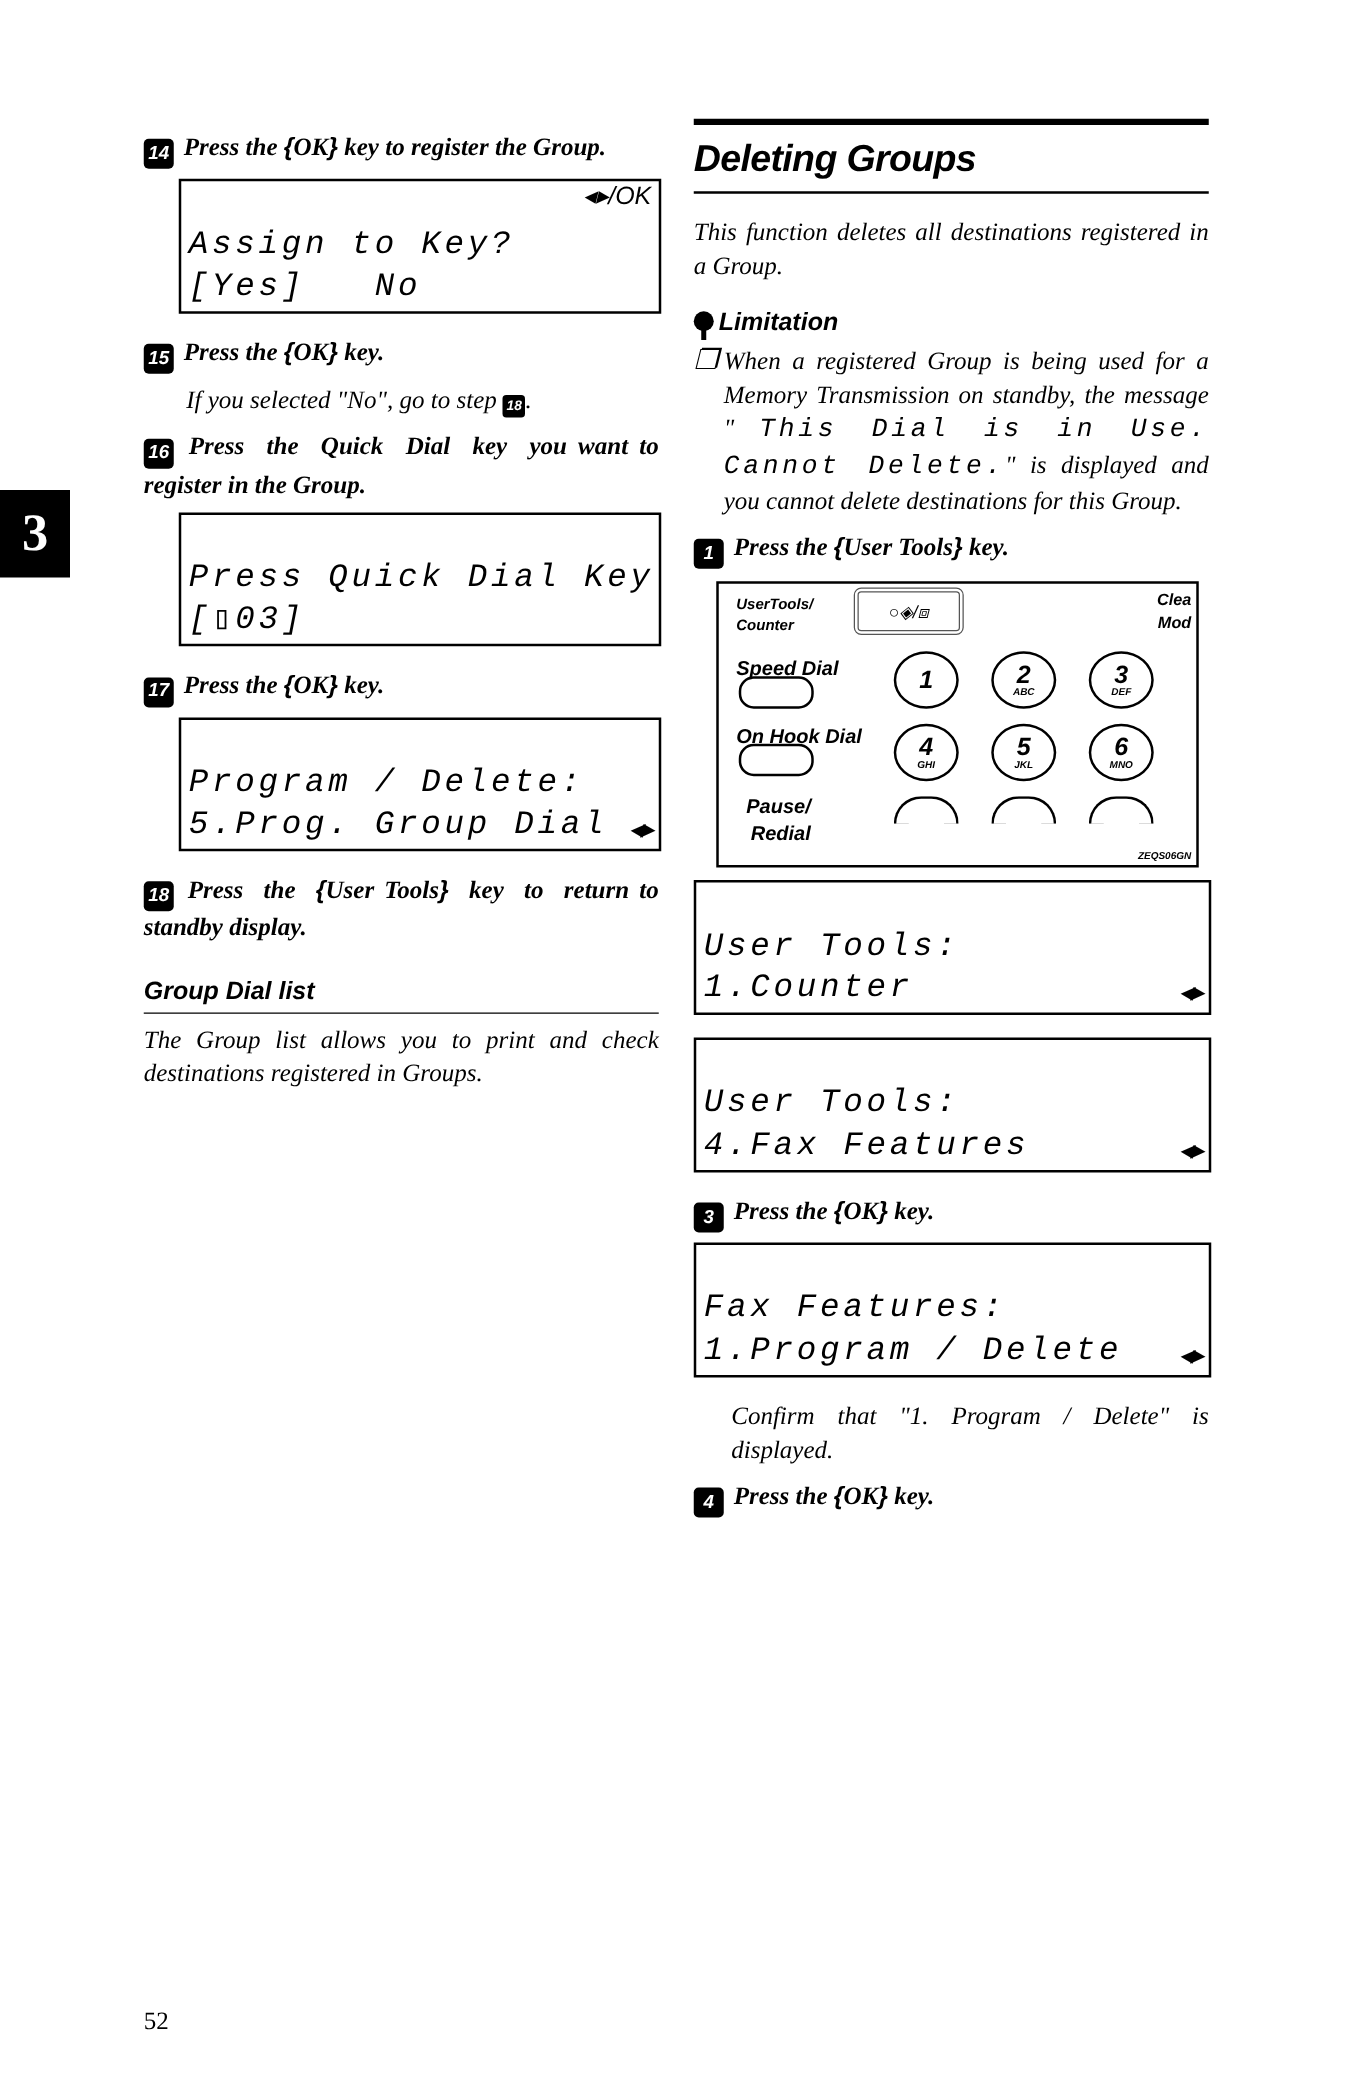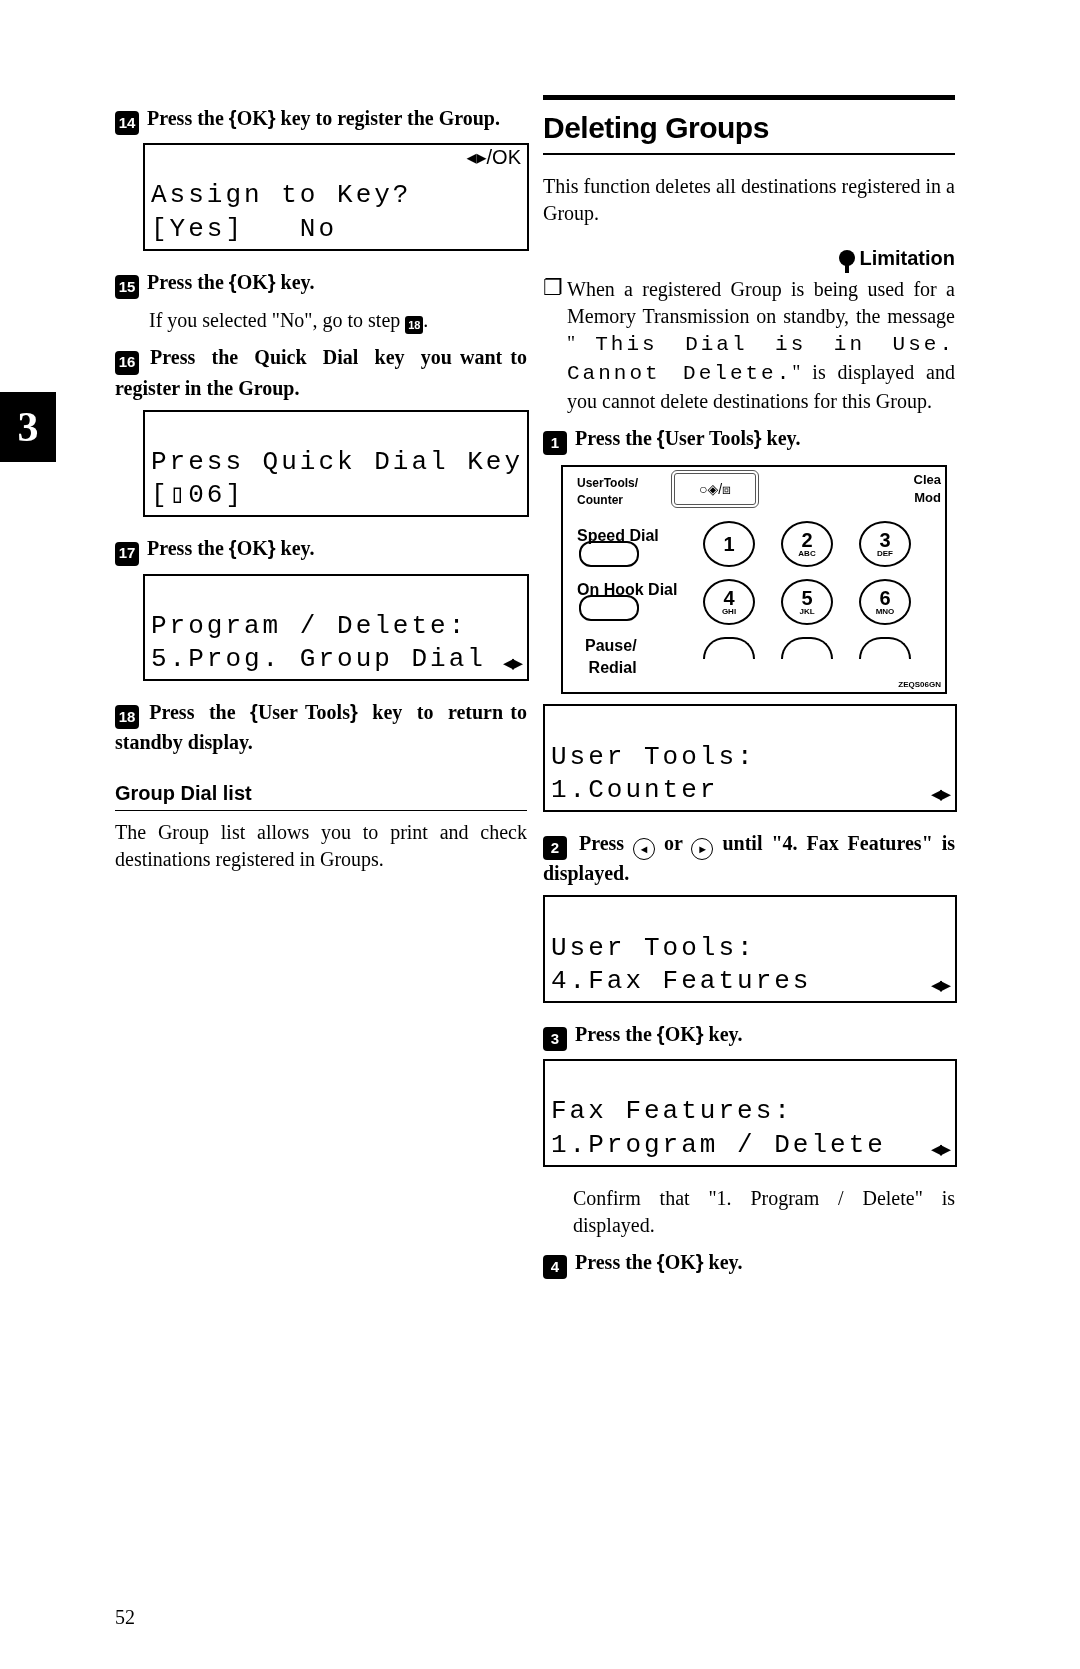--- a/index.html
+++ b/index.html
@@ -33,21 +33,22 @@
     color: #fff;
     font-size: 42px;
     font-weight: bold;
     display: flex;
     align-items: center;
     justify-content: center;
     top: 392px;
   }
   .cols {
     display: flex;
-    gap: 16px;
+    gap: 28px;
+    font-style: italic;
   }
   .col {
     flex: 1;
     font-size: 20px;
     line-height: 1.35;
   }
   .col-left {
     max-width: 412px;
   }
   .col-right {
@@ -143,21 +144,20 @@
     font-size: 20px;
     border-bottom: 1px solid #000;
     padding-bottom: 3px;
     margin: 24px 0 8px 0;
   }
   .limitation {
     font-family: Arial, Helvetica, sans-serif;
     font-weight: bold;
     font-size: 20px;
     margin: 18px 0 4px 0;
-    text-align: right;
   }
   .limit-icon {
     display: inline-block;
     width: 16px; height: 16px;
     background: #000;
     border-radius: 50%;
     position: relative;
     vertical-align: -1px;
     margin-right: 4px;
   }
@@ -307,21 +307,21 @@
         <span>If you selected "No", go to step </span><span class="step-num-small">18</span>.
       </div>
 
       <div class="step step-text-justify" style="text-align:justify;">
         <span class="step-num">16</span>
         <span class="step-text"><b>Press&nbsp; the&nbsp; Quick&nbsp; Dial&nbsp; key&nbsp; you want to register in the Group.</b></span>
       </div>
 
       <div class="lcd">
 <span>Press Quick Dial Key</span>
-<span>[▯06]</span></div>
+<span>[▯03]</span></div>
 
       <div class="step">
         <span class="step-num">17</span>
         <span class="step-text"><b>Press the <span class="key-bracket">{</span>OK<span class="key-bracket">}</span> key.</b></span>
       </div>
 
       <div class="lcd">
 <span>Program / Delete:</span>
 <span>5.Prog. Group Dial</span><span class="lcd-arrows">◂▸</span></div>
 
@@ -403,24 +403,20 @@
         <div class="dialkey" style="left:218px; top:170px; height:20px; border-bottom:none; border-radius:24px 24px 0 0;"></div>
         <div class="dialkey" style="left:296px; top:170px; height:20px; border-bottom:none; border-radius:24px 24px 0 0;"></div>
 
         <div class="panel-code">ZEQS06GN</div>
       </div>
 
       <div class="lcd lcd-right">
 <span>User Tools:</span>
 <span>1.Counter</span><span class="lcd-arrows">◂▸</span></div>
 
-      <div class="step" style="text-align:justify;">
-        <span class="step-num">2</span>
-        <span class="step-text"><b><span>Press </span><span class="circ-arrow">◂</span><span> or </span><span class="circ-arrow">▸</span><span> until "4. Fax Features" is displayed.</span></b></span>
-      </div>
 
       <div class="lcd lcd-right">
 <span>User Tools:</span>
 <span>4.Fax Features</span><span class="lcd-arrows">◂▸</span></div>
 
       <div class="step">
         <span class="step-num">3</span>
         <span class="step-text"><b>Press the <span class="key-bracket">{</span>OK<span class="key-bracket">}</span> key.</b></span>
       </div>
 

